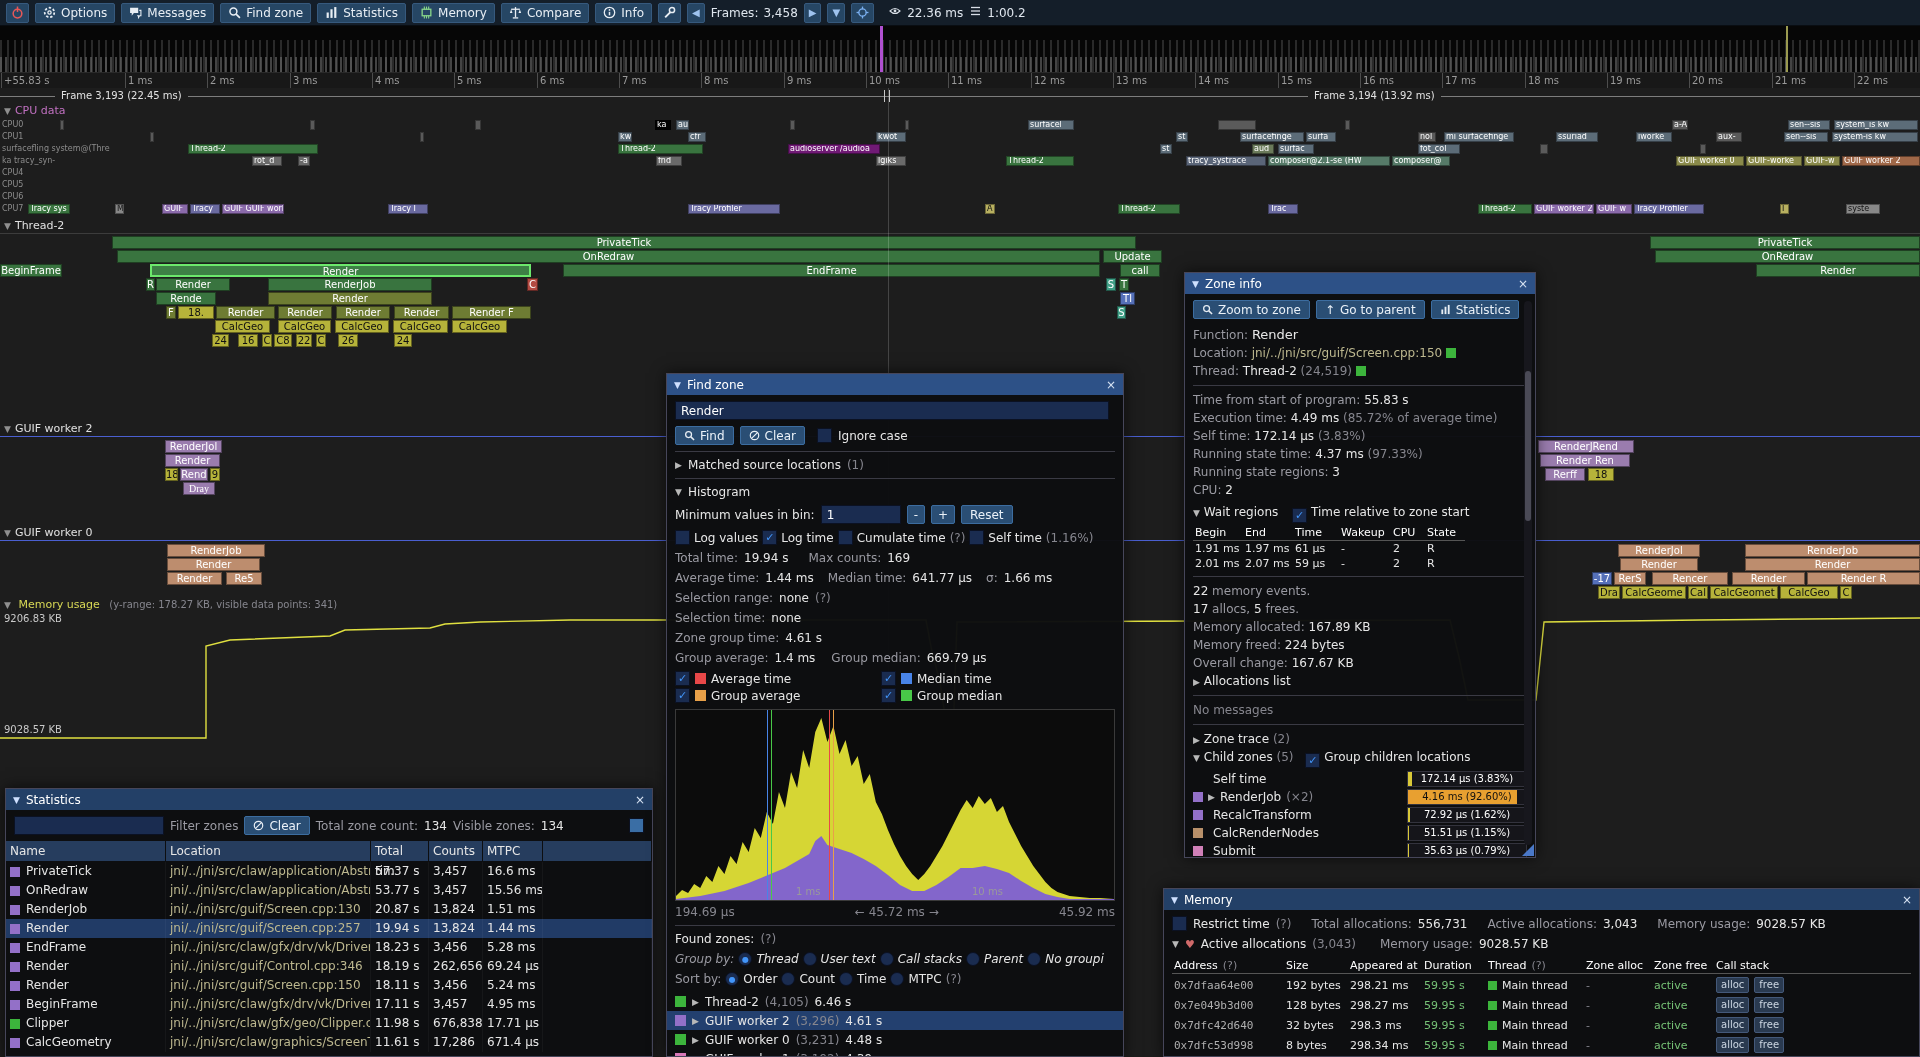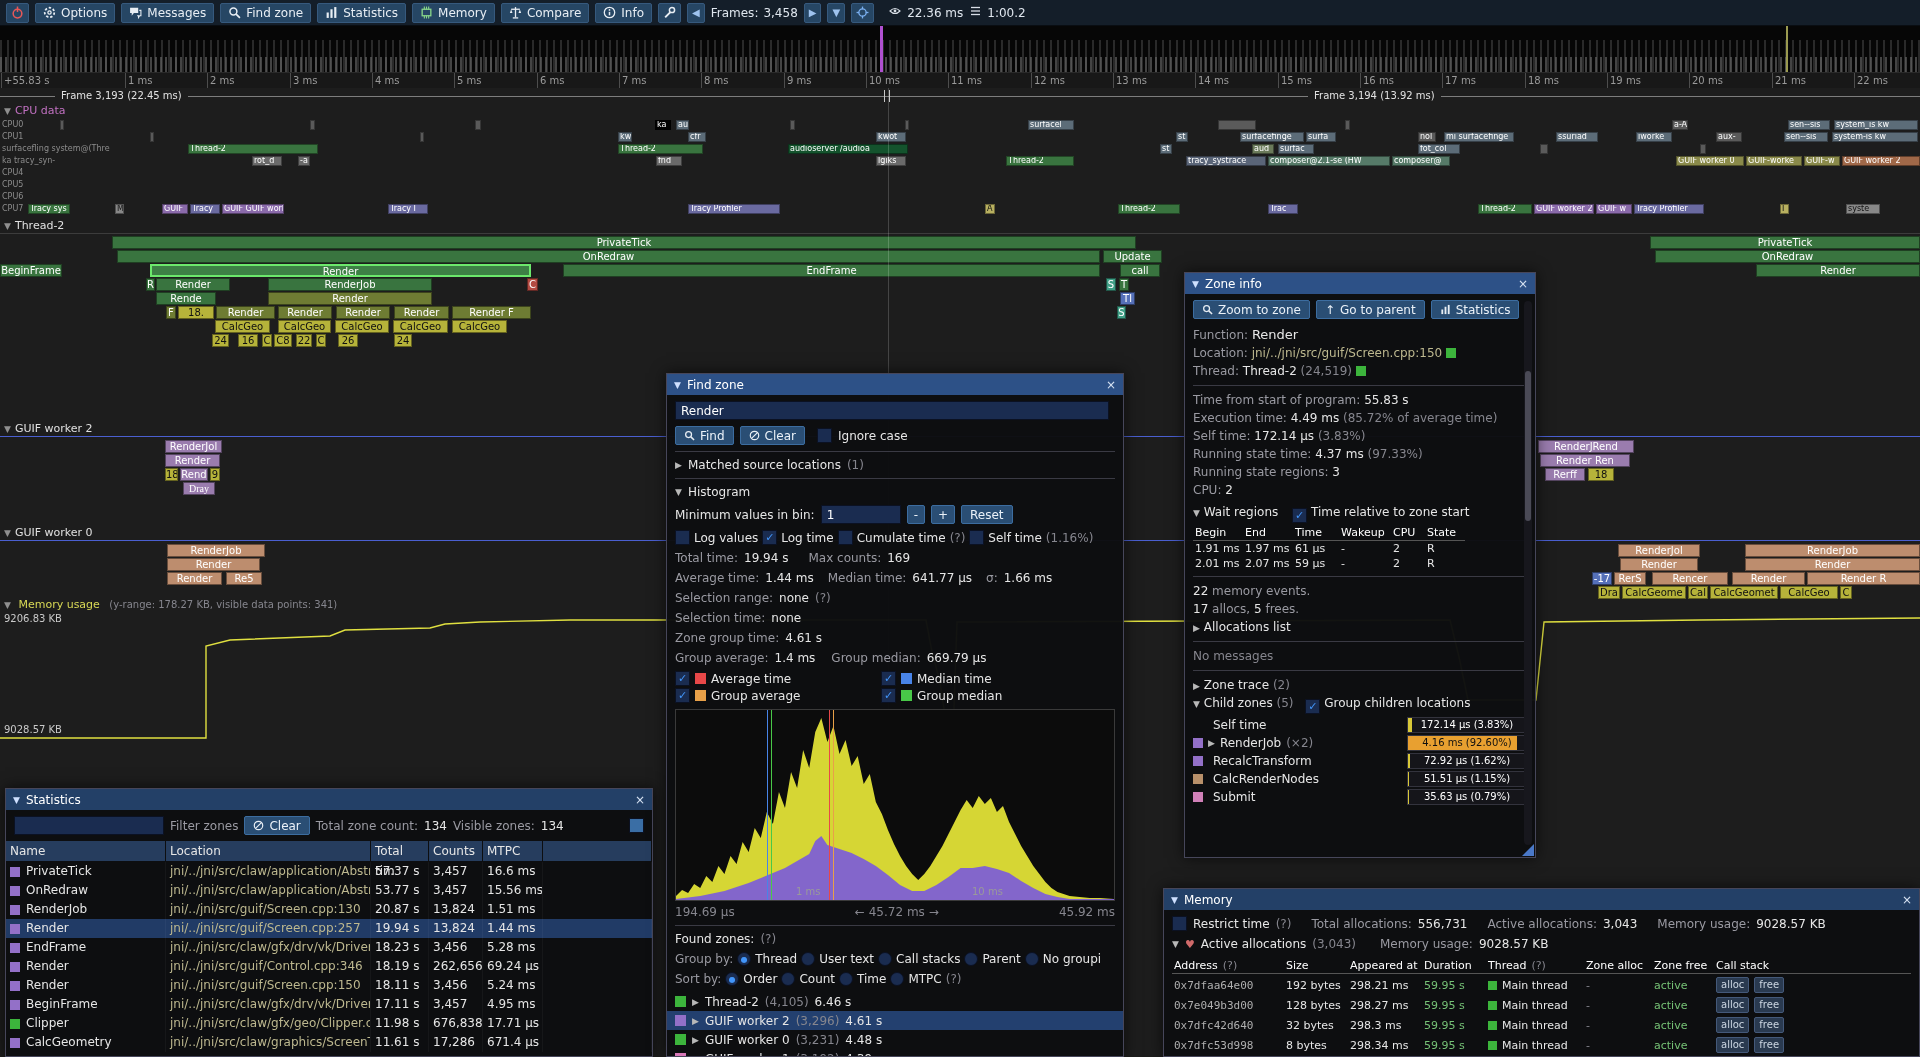--- a/index.html
+++ b/index.html
@@ -379,21 +379,21 @@
       <div class="czn" style="left: 1716px; top: 132px; width: 26px; background: rgb(90, 90, 90);"><span>aux-</span></div>
 
       <div class="czn" style="left: 1784px; top: 132px; width: 44px; background: rgb(92, 108, 120);"><span>sen--sis</span></div>
 
       <div class="czn" style="left: 1832px; top: 132px; width: 86px; background: rgb(92, 108, 120);"><span>system-is kw</span></div>
 
       <div class="czn" style="left: 188px; top: 144px; width: 130px; background: rgb(57, 116, 63);"><span>Thread-2</span></div>
 
       <div class="czn" style="left: 618px; top: 144px; width: 85px; background: rgb(57, 116, 63);"><span>Thread-2</span></div>
 
-      <div class="czn" style="left: 788px; top: 144px; width: 120px; background: #14532d;"><span>audioserver /audioa</span></div>
+      <div class="czn" style="left: 788px; top: 144px; width: 92px; background: #701a75;"><span>audioserver /audioa</span></div>
 
       <div class="czn" style="left: 1160px; top: 144px; width: 12px; background: rgb(92, 108, 120);"><span>st</span></div>
 
       <div class="czn" style="left: 1252px; top: 144px; width: 22px; background: rgb(106, 122, 90);"><span>aud</span></div>
 
       <div class="czn" style="left: 1278px; top: 144px; width: 36px; background: rgb(92, 108, 120);"><span>surfac</span></div>
 
       <div class="czn" style="left: 1418px; top: 144px; width: 42px; background: rgb(92, 108, 120);"><span>fot_col</span></div>
 
       <div class="czn" style="left: 1540px; top: 144px; width: 8px; background: rgb(90, 90, 90);"><span></span></div>
@@ -909,21 +909,21 @@
     <div class="row" style="margin-top:2px;">
       <span class="dim">194.69 μs</span>
       <span class="dim" style="margin:0 auto;">← 45.72 ms →</span>
       <span class="dim">45.92 ms</span>
     </div>
     <div class="sep"></div>
     <div class="row">
       <span>Found zones:</span>
       <span class="dim">(?)</span>
     </div>
-    <div class="row" style="gap:4px;">
+    <div class="row" style="gap:4px;font-style:italic;">
       <span class="glabel">Group by:</span>
       <span class="radio">●</span>
         <span>Thread</span>
       <span class="radio"></span>
         <span>User text</span>
       <span class="radio"></span>
         <span>Call stacks</span>
       <span class="radio"></span>
         <span>Parent</span>
       <span class="radio"></span>
@@ -1064,20 +1064,34 @@
           <div>2.07 ms</div>
           <div>59 μs</div>
           <div>-</div>
           <div>2</div>
           <div>R</div>
         </div>
       </div>
     <div class="sep"></div>
     <div class="zirow"><span>22</span> <span class="glabel">memory events.</span></div>
     <div class="zirow"><span>17</span> <span class="glabel">allocs,</span> <span>5</span> <span class="glabel">frees.</span></div>
+    <div>
+
+        <div class="zirow">
+          <span class="glabel">Memory allocated:</span> <span>167.89 KB</span>
+        </div>
+
+        <div class="zirow">
+          <span class="glabel">Memory freed:</span> <span>224 bytes</span>
+        </div>
+
+        <div class="zirow">
+          <span class="glabel">Overall change:</span> <span>167.67 KB</span>
+        </div>
+      </div>
     <div class="zirow">
       <span class="warr" style="color:#b8b8b8;font-size:9px;">▶</span>
       <span>Allocations list</span>
     </div>
     <div class="sep"></div>
     <div class="zirow dim">No messages</div>
     <div class="sep"></div>
     <div class="zirow">
       <span class="warr" style="color:#b8b8b8;font-size:9px;">▶</span>
       <span>Zone trace</span>

